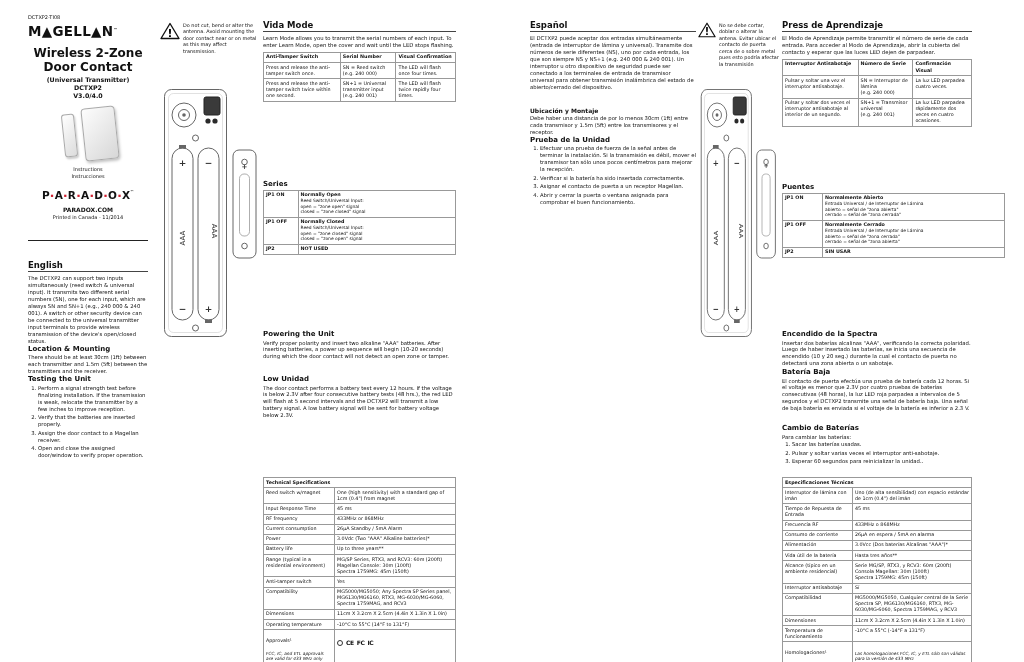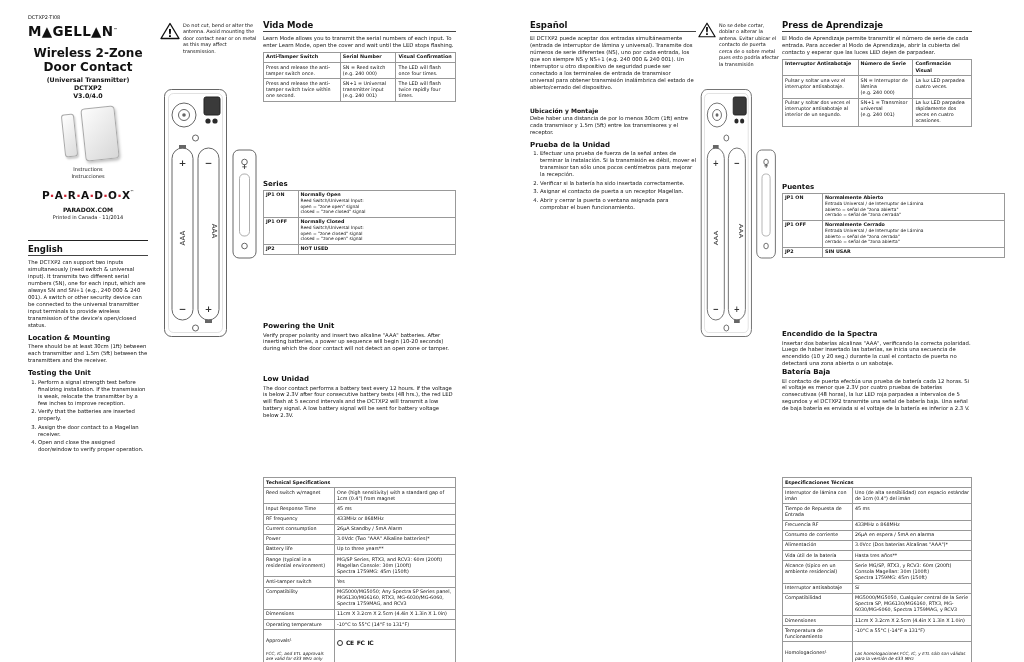--- a/index.html
+++ b/index.html
@@ -19,48 +19,48 @@
   .pp-body{position:absolute;right:8px;top:1px;width:34px;height:53px;background:linear-gradient(135deg,#fdfdfd,#d7d7d7);border:1px solid #a9a9a9;border-radius:4px;transform:rotate(-6deg);box-shadow:1px 2px 3px rgba(0,0,0,.25)}
   .pp-magnet{position:absolute;left:12px;top:8px;width:13px;height:43px;background:linear-gradient(135deg,#fff,#dcdcdc);border:1px solid #a9a9a9;border-radius:3px;transform:rotate(-6deg);box-shadow:1px 2px 2px rgba(0,0,0,.2)}
   .instr{font-size:5px;text-align:center;line-height:1.35}
   .paradox-logo{text-align:center;margin-top:5px;white-space:nowrap}
   .pl{font-weight:bold;font-size:10.5px}
   .pl+.pl::before{content:"▪";color:#cf2030;font-size:4.5px;vertical-align:2.5px;margin:0 1px}
   .website{font-size:6px;font-weight:bold;text-align:center;margin-top:3px}
   .printed{font-size:5px;text-align:center;margin-top:1px}
 
   
-  .colA-body{left:28px;top:240px;width:120px;border-top:1px solid #222;padding-top:3px}
+  .colA-body{left:28px;top:240px;width:120px;border-top:1px solid #222;padding-top:19px}
   .colD{left:530px;top:20px;width:166px}
   .h1{font-size:8.5px;font-weight:bold;border-bottom:1px solid #444;padding-bottom:1px;margin-bottom:3px}
   .h2{font-size:7px;font-weight:bold;margin-bottom:1.5px}
   .h3{font-size:6px;font-weight:bold;margin-bottom:1px}
   .body53{font-size:5.3px;line-height:1.32}
-  .mt5{margin-top:5px}
+  .mt5{}
   .mt3{margin-top:3px}
   .mt16{margin-top:16px}
   ol{margin:1px 0 0 10px;font-size:5.3px;line-height:1.32}
   ol li{margin-bottom:1.5px}
 
   
   .warn{display:flex;gap:3px;align-items:flex-start}
   .warn-en{left:160px;top:22px;width:99px}
   .warn-es{left:698px;top:22px;width:81px}
   .warn svg{flex:0 0 auto}
   .warn-text{font-size:4.9px;line-height:1.32}
 
   
   .diagram-en{left:163px;top:88px;width:95px;height:250px}
   .diagram-es{left:700px;top:88px;width:77px;height:250px}
   .diagram-en svg,.diagram-es svg{width:100%;height:100%}
 
   
   .learn-en{left:263px;top:20px;width:193px}
   .jumpers-en{left:263px;top:180px;width:193px}
-  .powering-en{left:263px;top:322px;width:193px}
+  .powering-en{left:263px;top:330px;width:193px}
   .lowbat-en{left:263px;top:375px;width:193px}
   .replace-en{left:263px;top:424px;width:193px}
   .specs-en{left:263px;top:477px;width:193px}
   .learn-es{left:782px;top:20px;width:190px}
   .jumpers-es{left:782px;top:183px;width:223px}
   .powering-es{left:782px;top:330px;width:190px}
   .lowbat-es{left:782px;top:368px;width:190px}
   .replace-es{left:782px;top:424px;width:190px}
   .specs-es{left:782px;top:477px;width:190px}
 
@@ -417,20 +417,29 @@
   </div>
 
   <div class="abs powering-es">
     <div class="h2">Encendido de la Spectra</div>
     <div class="body53">Insertar dos baterías alcalinas "AAA", verificando la correcta polaridad. Luego de haber insertado las baterías, se inicia una secuencia de encendido (10 y 20 seg.) durante la cual el contacto de puerta no detectará una zona abierta o un sabotaje.</div>
   </div>
   <div class="abs lowbat-es">
     <div class="h2">Batería Baja</div>
     <div class="body53">El contacto de puerta efectúa una prueba de batería cada 12 horas. Si el voltaje es menor que 2.3V por cuatro pruebas de baterías consecutivas (48 horas), la luz LED roja parpadea a intervalos de 5 segundos y el DCTXP2 transmite una señal de batería baja. Una señal de baja batería es enviada si el voltaje de la batería es inferior a 2.3 V.</div>
   </div>
+  <div class="abs replace-es">
+    <div class="h2">Cambio de Baterías</div>
+    <div class="body53">Para cambiar las baterías:</div>
+    <ol>
+      <li>Sacar las baterías usadas.</li>
+      <li>Pulsar y soltar varias veces el interruptor anti-sabotaje.</li>
+      <li>Esperar 60 segundos para reinicializar la unidad..</li>
+    </ol>
+  </div>
 
   <div class="abs specs-es">
     <table class="tbl">
       <tbody>
           <tr>
             <th colspan="2" class="stitle">Especificaciones Técnicas</th>
           </tr>
       <tr>
             <td class="slabel">Interruptor de lámina con imán</td>
             <td>Uno (de alta sensibilidad) con espacio estándar de 1cm (0.4") del imán</td>

